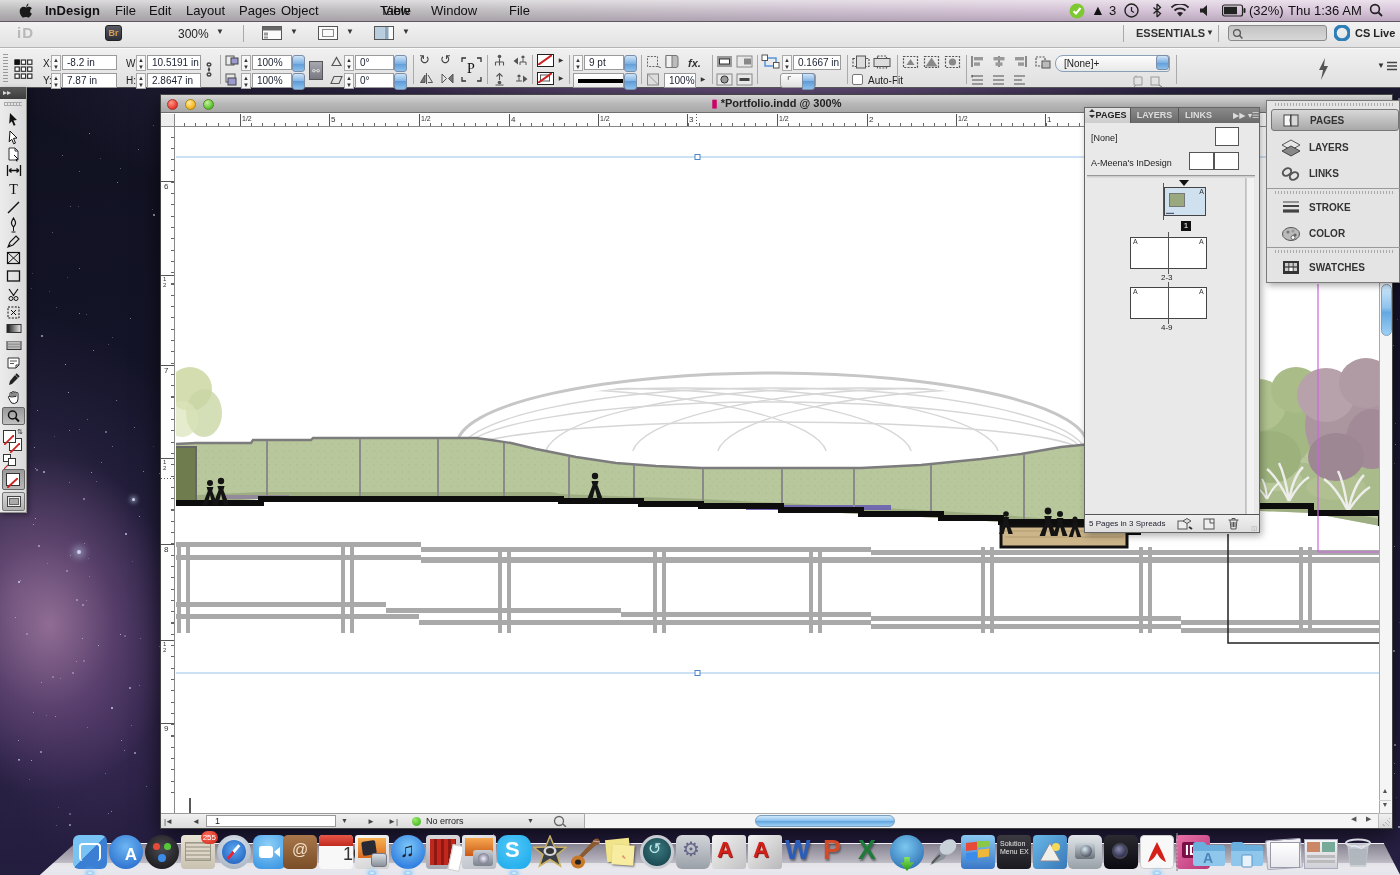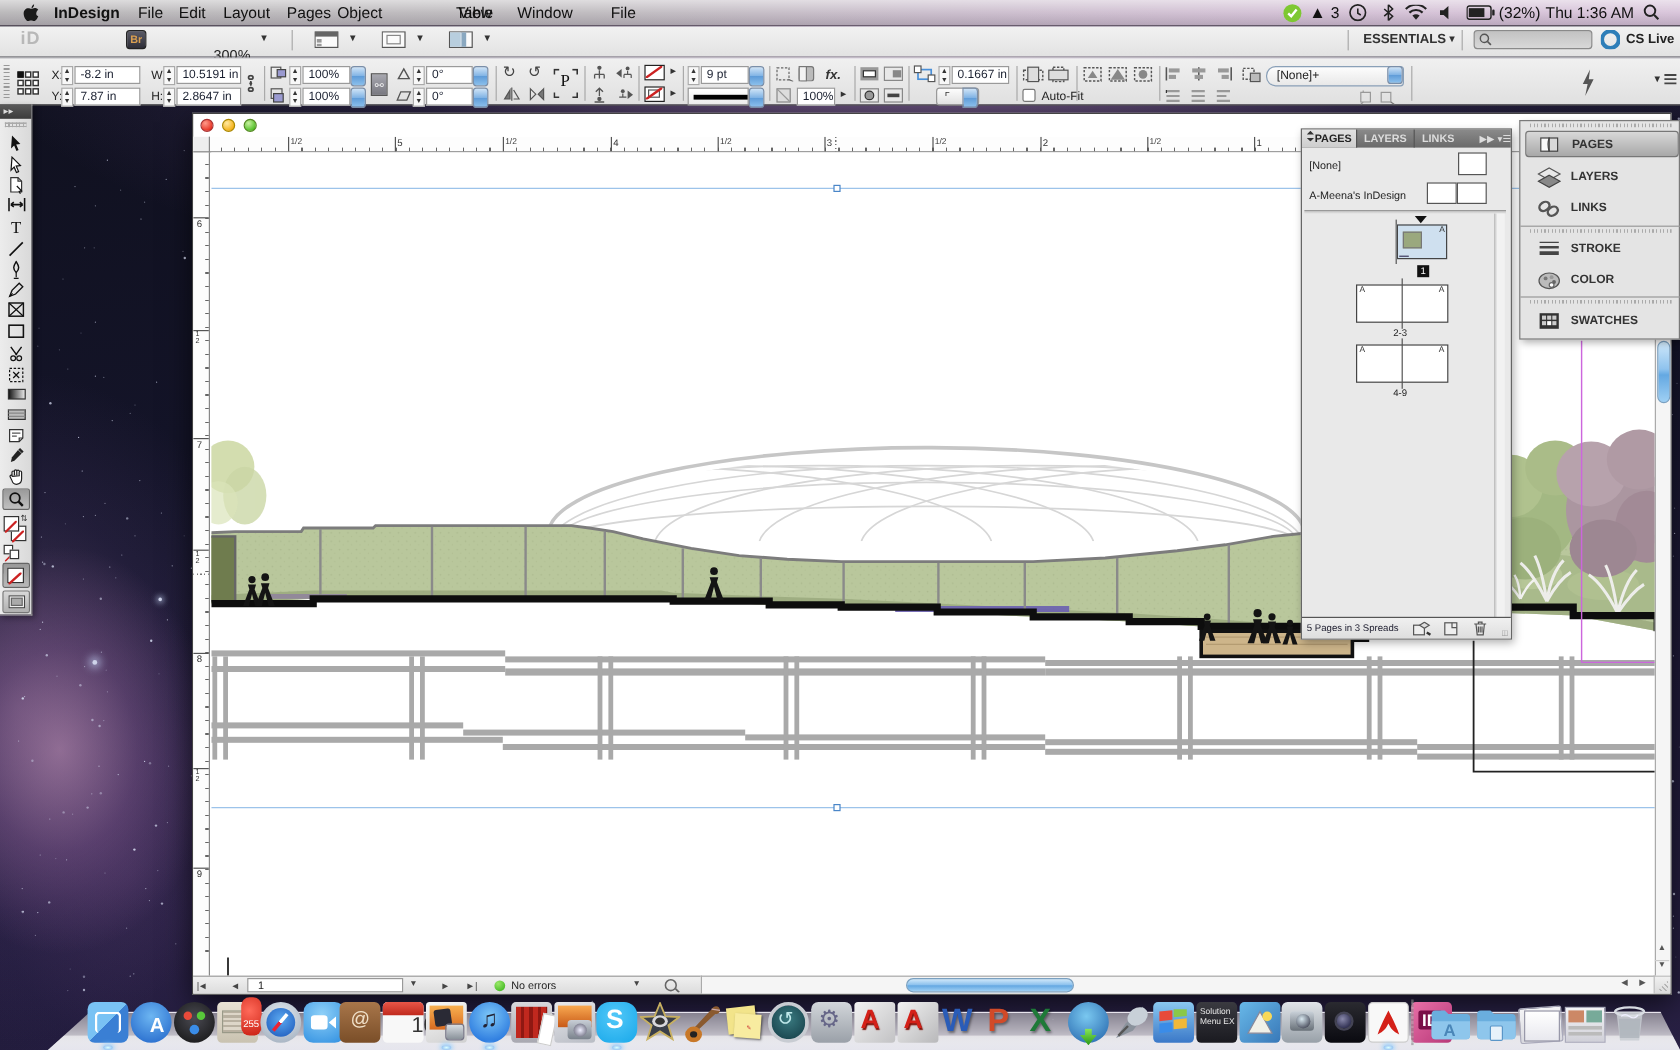--- a/index.html
+++ b/index.html
@@ -222,20 +222,21 @@
       <div class="st" style="left:52px; top:232px; width:1px; height:1px; opacity:0.44;"></div>
       <div class="st" style="left:54px; top:436px; width:1px; height:1px; opacity:0.32;"></div>
       <div class="st" style="left:134px; top:427px; width:1px; height:1px; opacity:0.65;"></div>
       <div class="st" style="left:32px; top:273px; width:1px; height:1px; opacity:0.32;"></div>
       <div class="st" style="left:108px; top:344px; width:1px; height:1px; opacity:0.42;"></div>
       <div class="st" style="left:31px; top:288px; width:1px; height:1px; opacity:0.35;"></div>
       <div class="st" style="left:132px; top:498px; width:3px; height:3px; box-shadow:0 0 5px 1px #cdf;"></div>
     </div>
 
   <div id="docwin">
+    <div id="titlebar"><span style="color:#c06;">▮</span> *Portfolio.indd @ 300%</div>
     <div class="tl" style="left:6px; background:radial-gradient(circle at 35% 30%, #ff9a8a, #e8392a 70%, #b01d10); border:0.5px solid #a33;"></div>
     <div class="tl" style="left:24px; background:radial-gradient(circle at 35% 30%, #ffe9a0, #f5b31e 70%, #c78a0a); border:0.5px solid #a80;"></div>
     <div class="tl" style="left:42px; background:radial-gradient(circle at 35% 30%, #c8f0a0, #57c22d 70%, #3a9413); border:0.5px solid #582;"></div>
     <div id="hruler">
         <div class="abs" style="left:0; top:0; width:1205px; height:13px;background:repeating-linear-gradient(90deg, #666 0 1px, transparent 1px 11.19px); background-position:9px 0; background-size:100% 4px; background-repeat:no-repeat; background-position-y:9px;"></div>
         <span class="abs" style="left:67px; top:1px; font-size:7px; color:#333;">1/2</span>
         <div class="abs" style="left:65px; top:0; width:1px; height:13px; background:#555;"></div>
         <span class="abs" style="left:156px; top:1px; font-size:8px; color:#333;">5</span>
         <div class="abs" style="left:154px; top:0; width:1px; height:13px; background:#555;"></div>
         <span class="abs" style="left:246px; top:1px; font-size:7px; color:#333;">1/2</span>
@@ -517,21 +518,21 @@
     <span class="mitem" style="left:1249px;">(32%)</span>
     <span class="mitem" style="left:1288px; font-size:13px;">Thu 1:36 AM</span>
     <svg class="mitem" style="left:1369px; top:3px;" width="15" height="15" viewBox="0 0 15 15">
         <circle cx="6" cy="6" r="4.4" fill="none" stroke="#222" stroke-width="1.6"></circle>
         <path d="M9.5 9.5 L13 13" stroke="#222" stroke-width="1.8"></path>
       </svg>
   </div>
   <div id="appbar">
     <span class="abs" style="left:17px; top:2px; font-size:15px; font-weight:bold; color:#b8b8b8; letter-spacing:1px;">iD</span>
     <div class="abs" style="left:105px; top:3px; width:17px; height:16px; background:linear-gradient(#5a5a66,#2e2e38); border-radius:3px; border:1px solid #222; color:#d89e50; font-size:9px; font-weight:bold; text-align:center; line-height:15px;">Br</div>
-    <span class="abs" style="left:178px; top:17px; font-size:12px; color:#222;">300%</span>
+    <span class="abs" style="left:178px; top:5px; font-size:12px; color:#222;">300%</span>
     <span class="abs" style="left:216px; top:5px; font-size:8px; color:#333;">▼</span>
     <div class="sep" style="left:243px; top:3px; height:17px;"></div>
     <svg class="abs" style="left:262px; top:4px;" width="24" height="15" viewBox="0 0 24 15">
         <rect x="0.5" y="0.5" width="19" height="13" fill="#fbfbfb" stroke="#555"></rect>
         <rect x="0.5" y="0.5" width="19" height="4" fill="#666"></rect>
         <rect x="2" y="6.5" width="4" height="3" fill="#999"></rect>
         <rect x="2" y="10.5" width="4" height="2" fill="#999"></rect>
       </svg>
     <span class="abs" style="left:290px; top:5px; font-size:8px; color:#333;">▼</span>
     <svg class="abs" style="left:318px; top:4px;" width="24" height="15" viewBox="0 0 24 15">
@@ -1016,21 +1017,21 @@
       </div>
       <div class="abs" style="left:145px; bottom:6px; width:34px; height:34px;">
         <div style="width:100%; height:100%; border-radius:17px; background:radial-gradient(circle at 50% 40%, #4a4a52, #111); "></div>
         <div style="position:absolute;left:8px;top:8px;width:7px;height:7px;border-radius:50%;background:#e84a3a;"></div>
         <div style="position:absolute;right:8px;top:8px;width:7px;height:7px;border-radius:50%;background:#58c83a;"></div>
         <div style="position:absolute;left:13px;bottom:7px;width:8px;height:8px;border-radius:50%;background:#3a8ce8;"></div>
       </div>
       <div class="abs" style="left:181px; bottom:6px; width:34px; height:34px;">
         <div style="width:100%; height:100%; border-radius:4px; background:linear-gradient(#e8e2d4,#c9c2b0); "></div>
         <div style="position:absolute;left:4px;top:7px;width:26px;height:19px;background:repeating-linear-gradient(0deg,#b8b0a0 0 2px,#ddd6c8 2px 4px);border:1px solid #998;"></div>
-        <div style="position:absolute;right:-3px;top:-4px;min-width:14px;height:13px;border-radius:7px;background:radial-gradient(circle at 40% 35%,#ff6a5a,#c81e10);color:#fff;font-size:8px;text-align:center;line-height:13px;padding:16px 2px;">255</div>
+        <div style="position:absolute;right:-3px;top:-4px;min-width:14px;height:13px;border-radius:7px;background:radial-gradient(circle at 40% 35%,#ff6a5a,#c81e10);color:#fff;font-size:8px;text-align:center;line-height:13px;padding:0 2px;">255</div>
       </div>
       <div class="abs" style="left:217px; bottom:6px; width:34px; height:34px;">
         <div style="width:100%; height:100%; border-radius:17px; background:radial-gradient(circle at 50% 35%, #e8eef4, #9aa8b8); "></div>
         <div style="position:absolute;left:5px;top:5px;width:24px;height:24px;border-radius:50%;background:radial-gradient(circle at 50% 40%,#5aa8f0,#1a55b8);"></div>
         <div style="position:absolute;left:15px;top:8px;width:3px;height:18px;background:linear-gradient(#fff 50%,#e23 50%);transform:rotate(40deg);"></div>
       </div>
       <div class="abs" style="left:253px; bottom:6px; width:34px; height:34px;">
         <div style="width:100%; height:100%; border-radius:8px; background:radial-gradient(circle at 45% 30%, #8ed0f8, #2e8ee0); "></div>
         <svg style="position:absolute;left:6px;top:9px;" width="22" height="16" viewBox="0 0 22 16">
           <rect x="0" y="2" width="14" height="12" rx="3" fill="#fff"></rect>

